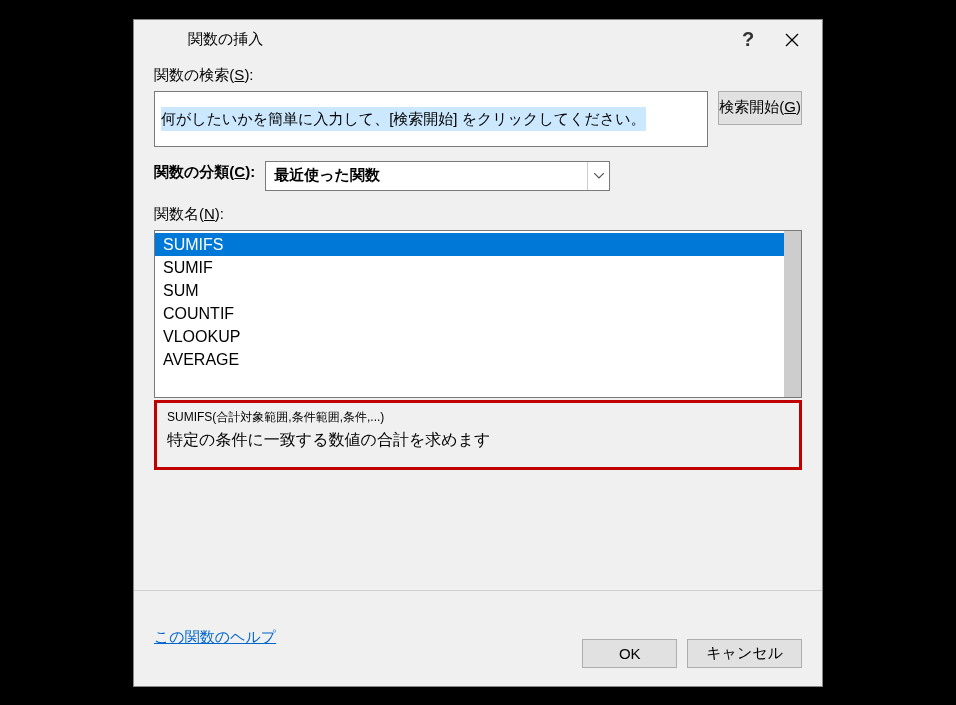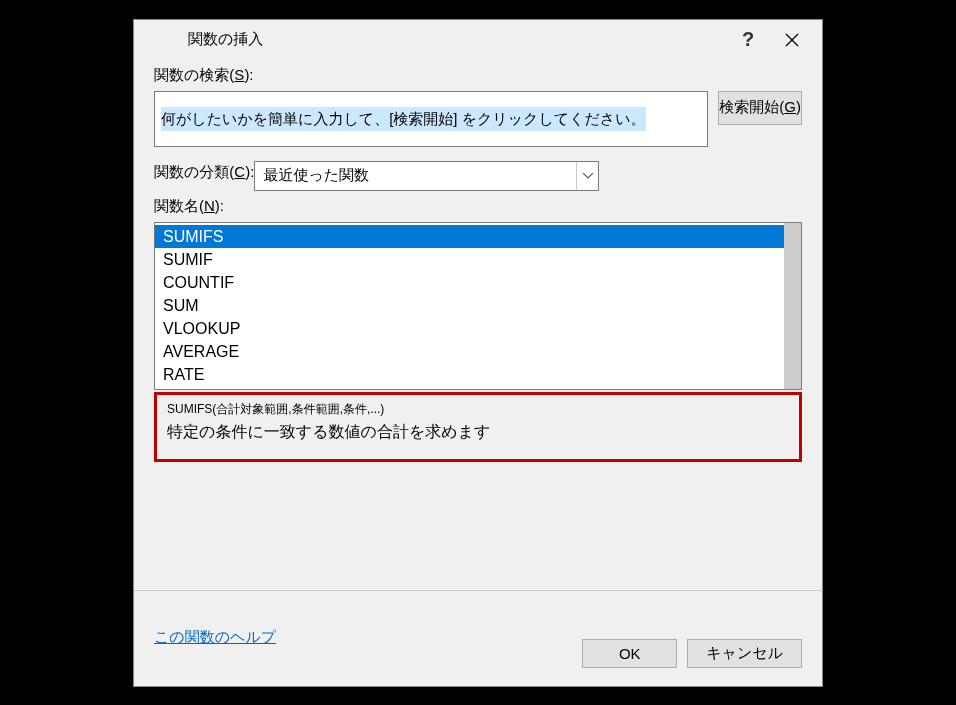--- a/index.html
+++ b/index.html
@@ -102,22 +102,23 @@
       background: #e1e1e1;
       padding: 6px 0;
       font-size: 15px;
       cursor: pointer;
       height: 34px;
       white-space: nowrap;
     }
     .category-row {
       display: flex;
       align-items: center;
-      gap: 0;
-      margin-bottom: 6px;
+      gap: 10px;
+      margin-bottom: 14px;
+      font-weight: bold;
     }
     .category-label {
       white-space: nowrap;
     }
     .category-select {
       position: relative;
       border: 1px solid #7a7a7a;
       background: #fff;
       height: 30px;
       width: 345px;
@@ -259,25 +260,24 @@
     </div>
 
     <div class="label funcname-label">
       <span>関数名(</span><span class="underline">N</span><span>):</span>
     </div>
 
     <div class="listbox">
       <div class="list-items" id="list-items">
           <div class="list-item selected">SUMIFS</div>
           <div class="list-item">SUMIF</div>
+          <div class="list-item">SUM</div>
           <div class="list-item">COUNTIF</div>
-          <div class="list-item">SUM</div>
           <div class="list-item">VLOOKUP</div>
           <div class="list-item">AVERAGE</div>
-          <div class="list-item">RATE</div>
         </div>
       <div class="scrollbar">
         <div class="scrollbar-thumb"></div>
       </div>
     </div>
 
     <div class="description">
       <div class="desc-syntax">SUMIFS(合計対象範囲,条件範囲,条件,...)</div>
       <div class="desc-text">特定の条件に一致する数値の合計を求めます</div>
     </div>

